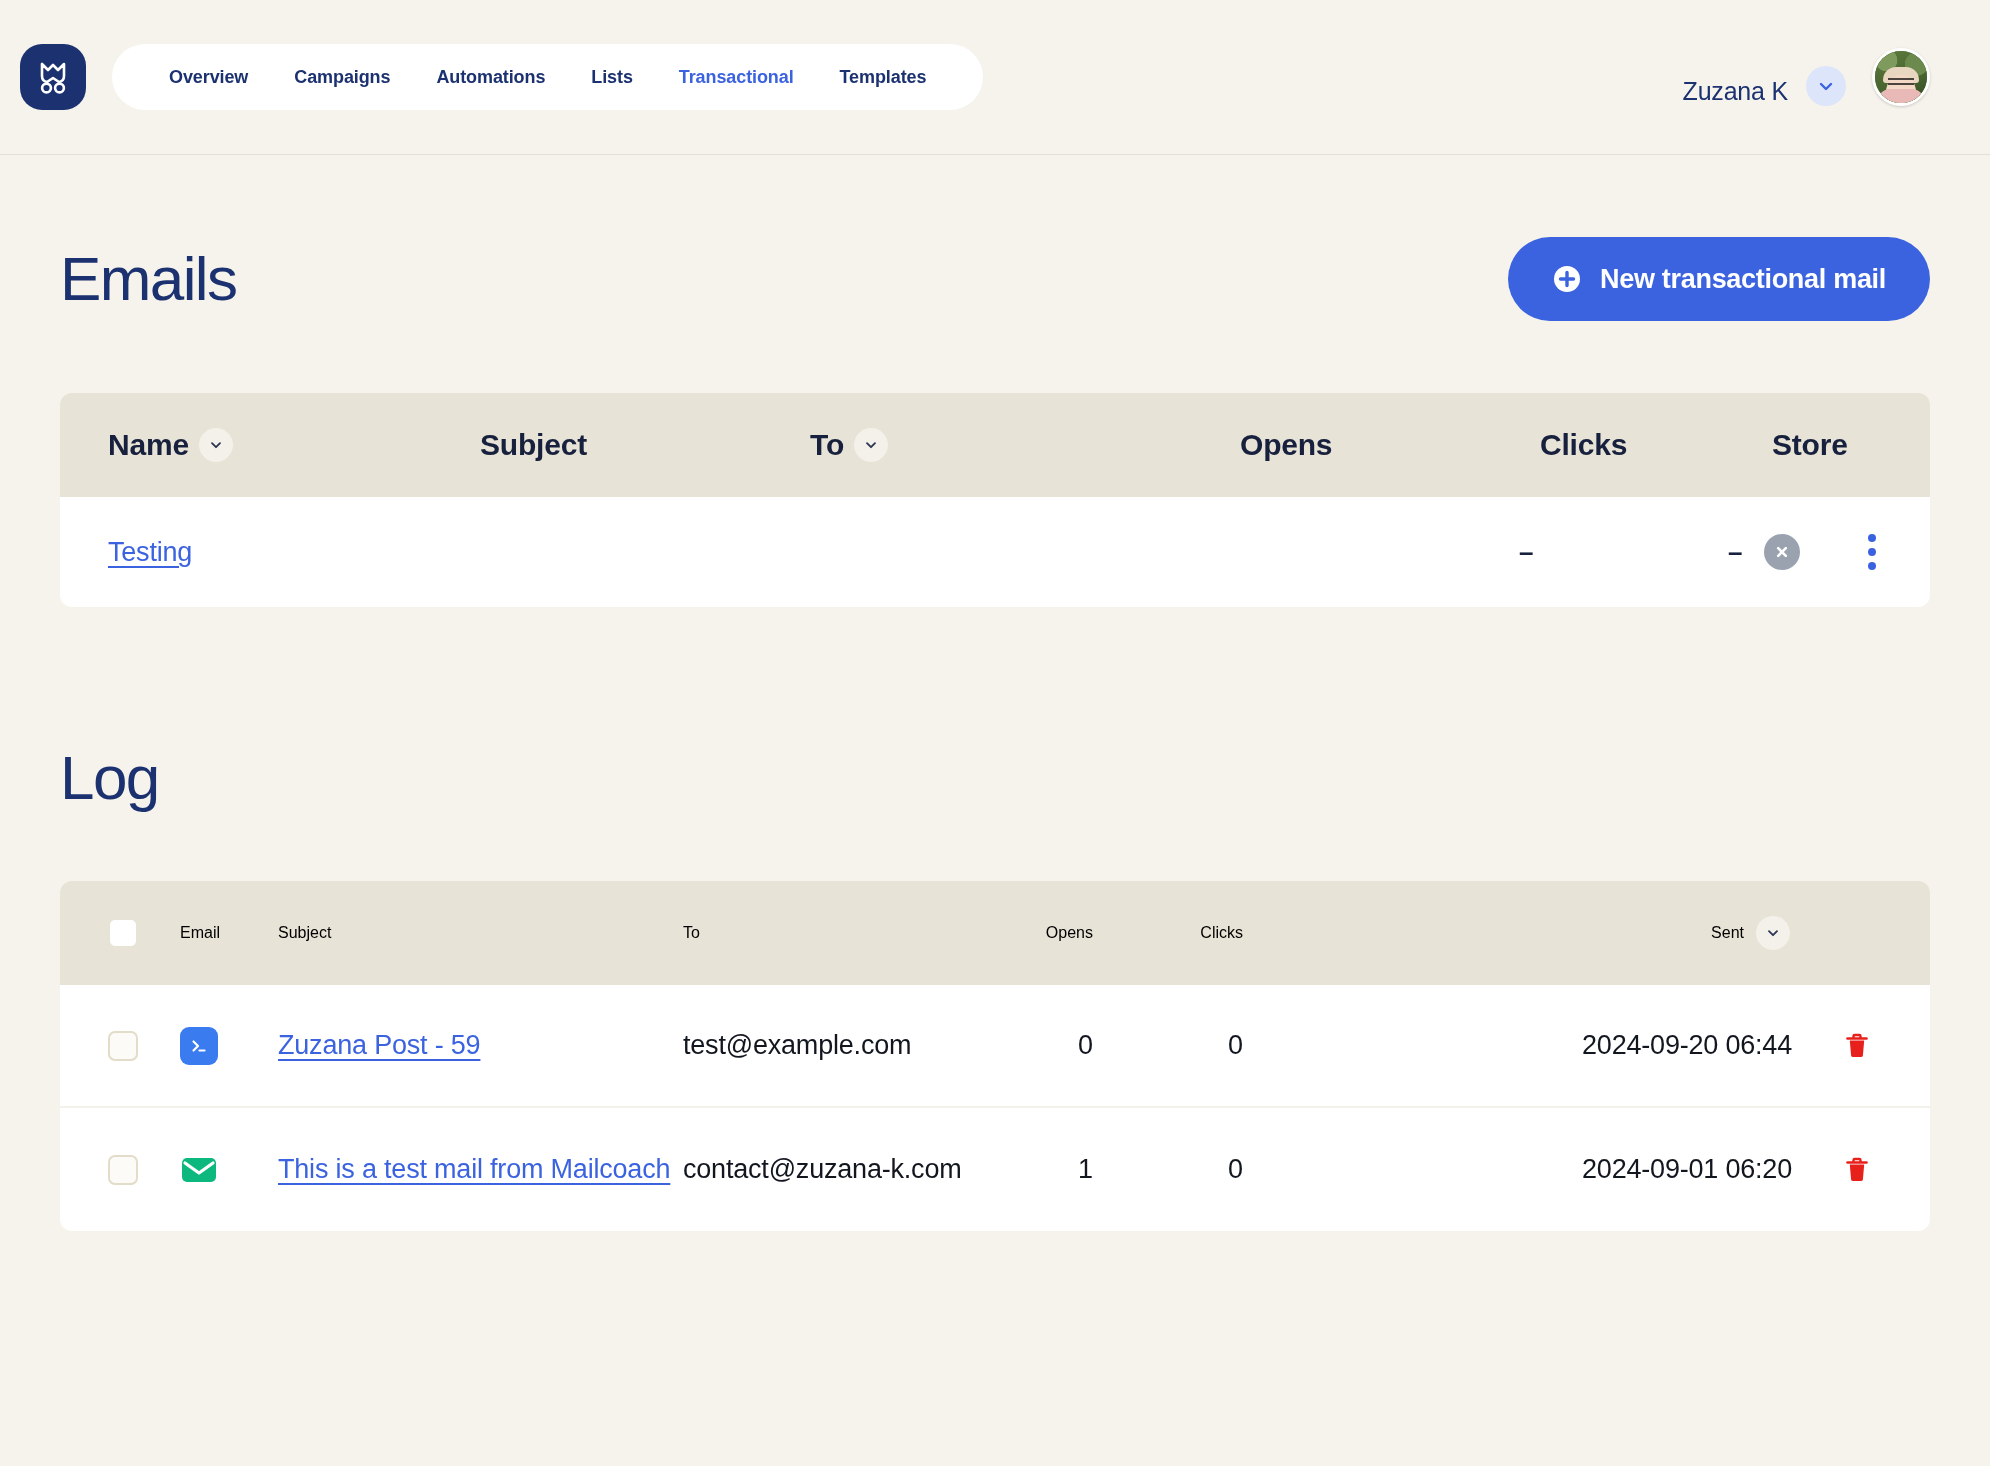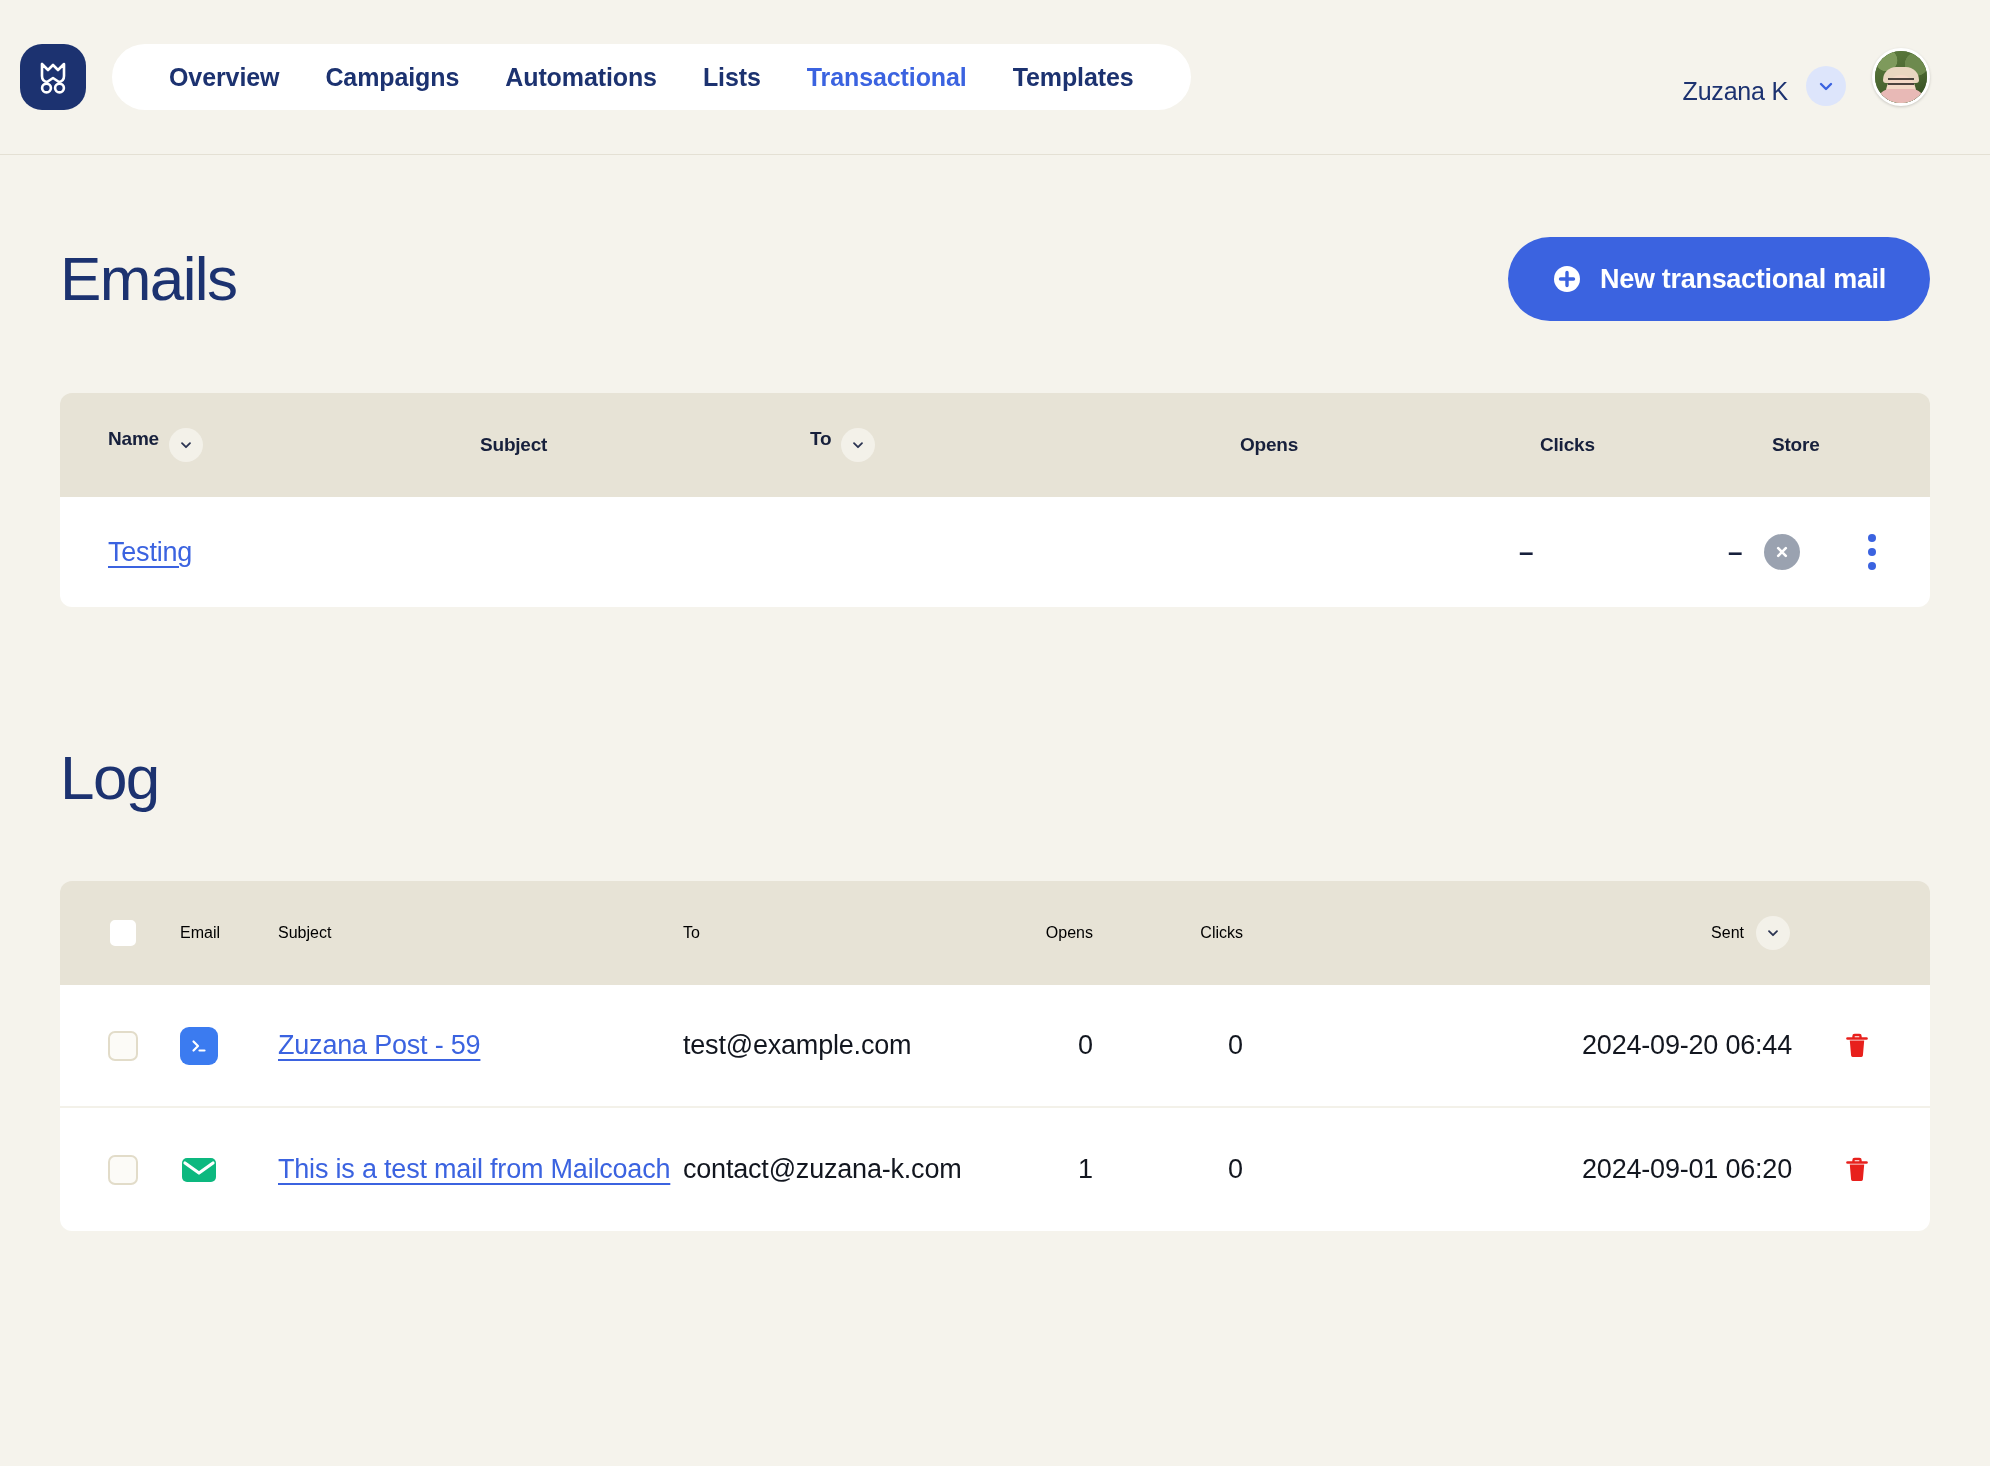--- a/index.html
+++ b/index.html
@@ -41,21 +41,21 @@
     background: #FFFFFF;
     border-radius: 33px;
     display: flex;
     align-items: center;
     padding: 0 34px;
     gap: 0px;
   }
   .navpill a {
     display: inline-block;
     padding: 0 23px;
-    font-size: 25px;
+    font-size: 18px;
     font-weight: 600;
     color: #1C3270;
     text-decoration: none;
     letter-spacing: -0.1px;
     line-height: 66px;
   }
   .navpill a.active { color: #3B63E0; }
 
   .topright {
     margin-left: auto;
@@ -170,25 +170,26 @@
   .table { margin-top: 72px; }
 
   .thead {
     background: #E7E3D6;
     border-radius: 12px 12px 0 0;
     height: 104px;
     display: flex;
     align-items: center;
   }
   .thead .th {
-    font-size: 19px;
+    font-size: 30px;
     font-weight: 700;
     color: #17203C;
     letter-spacing: -0.2px;
     display: flex;
+    align-items: center;
     gap: 10px;
   }
   .sortbtn {
     width: 34px; height: 34px;
     border-radius: 50%;
     background: #F3F1E9;
     display: inline-flex;
     align-items: center;
     justify-content: center;
   }

